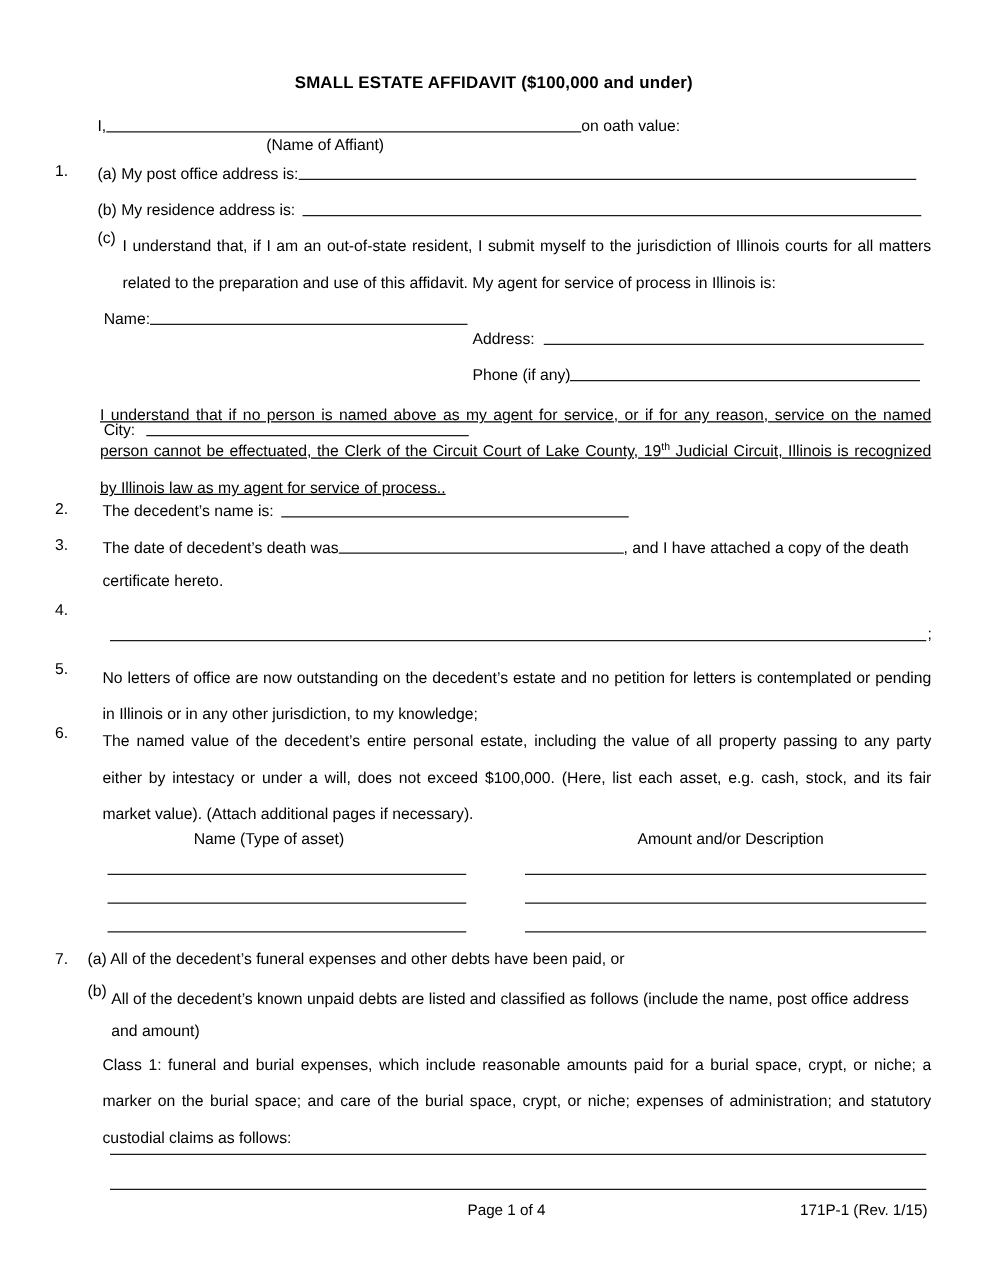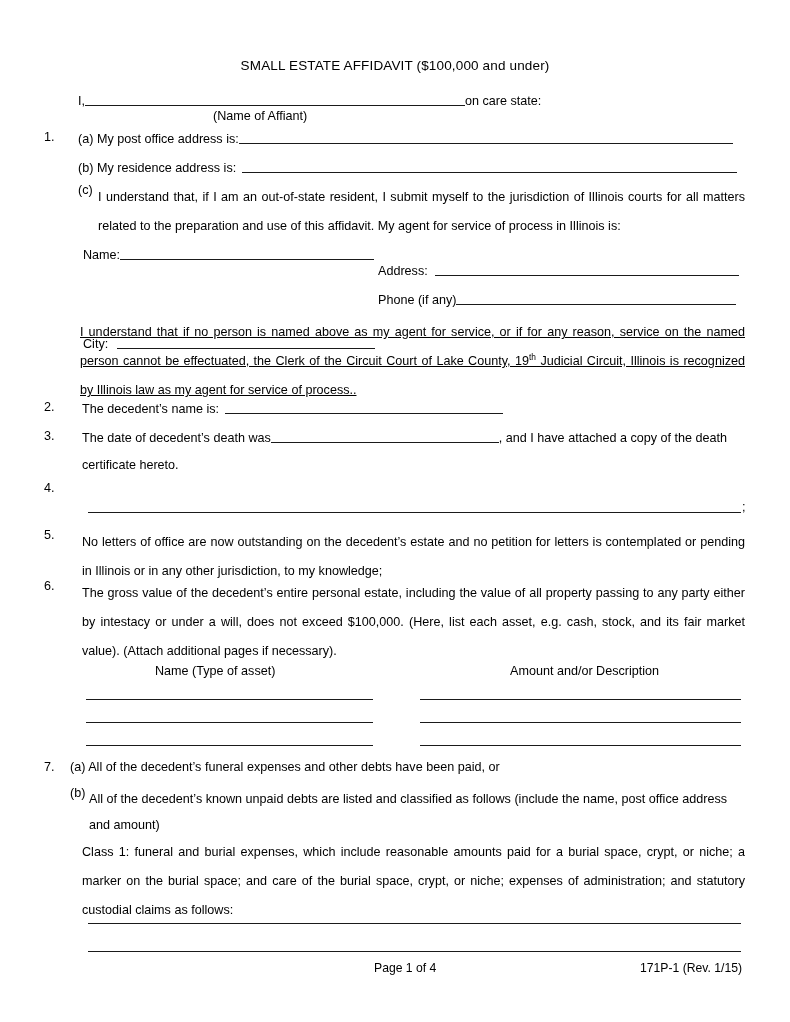--- a/index.html
+++ b/index.html
@@ -24,21 +24,21 @@
   }
 
   
   .doc-title {
     position: absolute;
     left: 0;
     top: 58px;
     width: 790px;
     text-align: center;
     font-size: 13.5px;
-    font-weight: normal;
+    font-weight: bold;
     letter-spacing: 0.15px;
   }
 
   
   .row {
     position: absolute;
     font-size: 12.6px;
     line-height: 15px;
     white-space: nowrap;
   }
@@ -97,21 +97,21 @@
   }
 </style>
 </head>
 <body>
 
 <div class="page">
 
   <div class="doc-title">SMALL ESTATE AFFIDAVIT ($100,000 and under)</div>
 
   <div class="row" style="left:78px; top:92px;">
-    <span>I,</span><span class="rule" style="width:380px;"></span><span>on care state:</span>
+    <span>I,</span><span class="rule" style="width:380px;"></span><span>on oath value:</span>
   </div>
   <div class="row" style="left:213px; top:109px;">(Name of Affiant)</div>
 
   <div class="num" style="left:44px; top:130px;">1.</div>
 
   <div class="row" style="left:78px; top:130px;">
     <span>(a)</span>
     <span>My post office address is:</span><span class="rule" style="width:494px;"></span>
   </div>
 
@@ -153,21 +153,21 @@
   <div class="row" style="left:82px; top:458px;">certificate hereto.</div>
 
   <div class="num" style="left:44px; top:481px;">4.</div>
   <div class="hrule" style="left:88px; top:512px; width:653px;"></div>
   <div class="row" style="left:742px; top:500px;">;</div>
 
   <div class="num" style="left:44px; top:528px;">5.</div>
   <div class="para" style="left:82px; top:528px; width:663px;">No letters of office are now outstanding on the decedent’s estate and no petition for letters is contemplated or pending in Illinois or in any other jurisdiction, to my knowledge;</div>
 
   <div class="num" style="left:44px; top:579px;">6.</div>
-  <div class="para" style="left:82px; top:579px; width:663px;">The gross value of the decedent’s entire personal estate, including the value of all property passing to any party either by intestacy or under a will, does not exceed $100,000. (Here, list each asset, e.g. cash, stock, and its fair market value). (Attach additional pages if necessary).</div>
+  <div class="para" style="left:82px; top:579px; width:663px;">The named value of the decedent’s entire personal estate, including the value of all property passing to any party either by intestacy or under a will, does not exceed $100,000. (Here, list each asset, e.g. cash, stock, and its fair market value). (Attach additional pages if necessary).</div>
 
   <div class="asset-head" style="left:155px; top:664px;">Name (Type of asset)</div>
   <div class="asset-head" style="left:510px; top:664px;">Amount and/or Description</div>
 
   <div class="hrule" style="left:86px; top:699px; width:287px;"></div>
   <div class="hrule" style="left:86px; top:722px; width:287px;"></div>
   <div class="hrule" style="left:86px; top:745px; width:287px;"></div>
 
   <div class="hrule" style="left:420px; top:699px; width:321px;"></div>
   <div class="hrule" style="left:420px; top:722px; width:321px;"></div>

